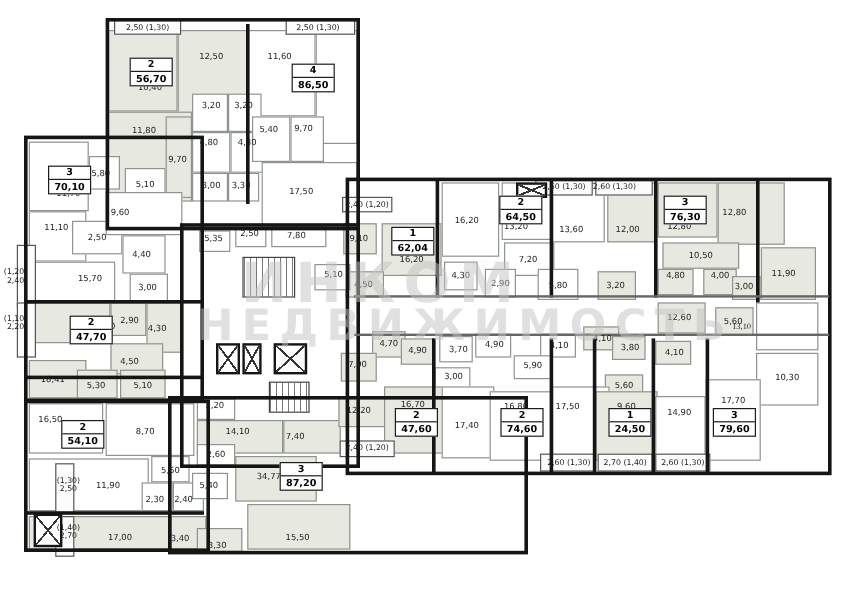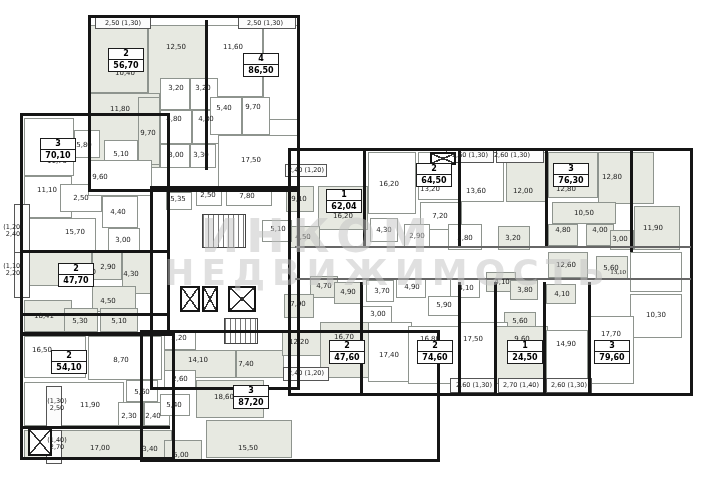--- a/index.html
+++ b/index.html
@@ -206,22 +206,22 @@
     <div class="rlabel" style="left: 142px; top: 392px;">5,60</div>
     <div class="rlabel" style="left: 129px; top: 416px;">2,30</div>
     <div class="rlabel" style="left: 153px; top: 416px;">2,40</div>
     <div class="rlabel" style="left: 100px; top: 448px;">17,00</div>
     <div class="rlabel" style="left: 150px; top: 449px;">3,40</div>
     <div class="rlabel" style="left: 179px; top: 338px;">2,20</div>
     <div class="rlabel" style="left: 198px; top: 360px;">14,10</div>
     <div class="rlabel" style="left: 246px; top: 364px;">7,40</div>
     <div class="rlabel" style="left: 180px; top: 379px;">2,60</div>
     <div class="rlabel" style="left: 174px; top: 405px;">5,40</div>
-    <div class="rlabel" style="left: 224px; top: 397px;">18,60</div>
-    <div class="rlabel" style="left: 181px; top: 455px;">5,00</div>
+    <div class="rlabel" style="left: 224px; top: 397px;">34,77</div>
+    <div class="rlabel" style="left: 181px; top: 455px;">8,30</div>
     <div class="rlabel" style="left: 248px; top: 448px;">15,50</div>
     <div class="rlabel" style="left: 299px; top: 342px;">12,20</div>
     <div class="rlabel" style="left: 178px; top: 199px;">5,35</div>
     <div class="rlabel" style="left: 208px; top: 195px;">2,50</div>
     <div class="rlabel" style="left: 247px; top: 196px;">7,80</div>
     <div class="rlabel" style="left: 299px; top: 199px;">9,10</div>
     <div class="rlabel" style="left: 343px; top: 216px;">16,20</div>
     <div class="rlabel" style="left: 303px; top: 237px;">4,50</div>
     <div class="rlabel" style="left: 278px; top: 229px;">5,10</div>
     <div class="rlabel" style="left: 389px; top: 184px;">16,20</div>

